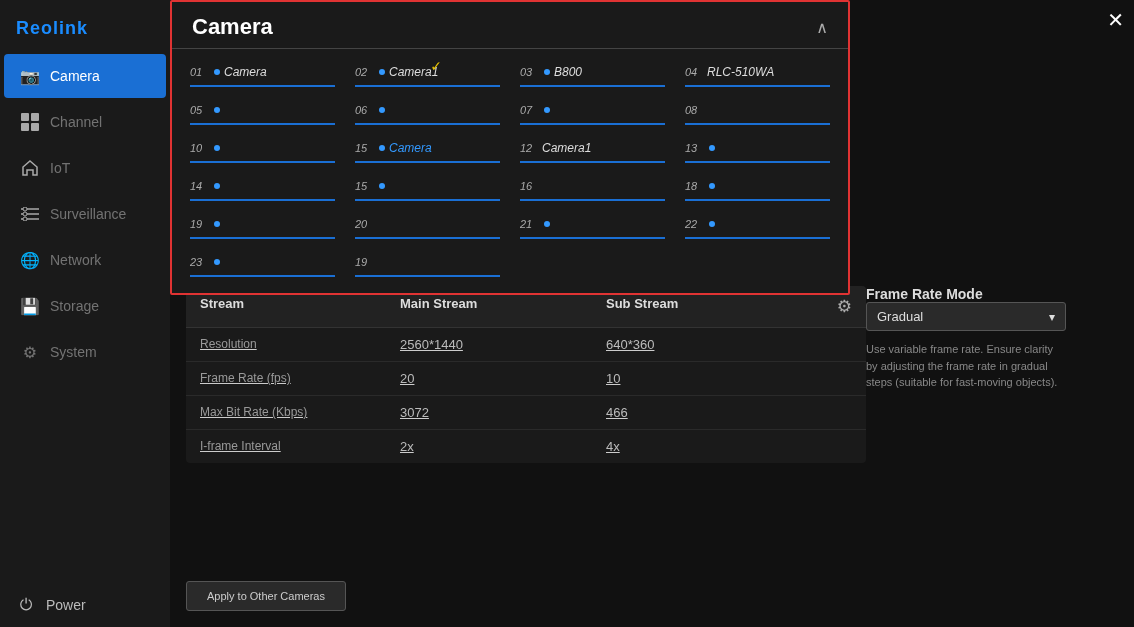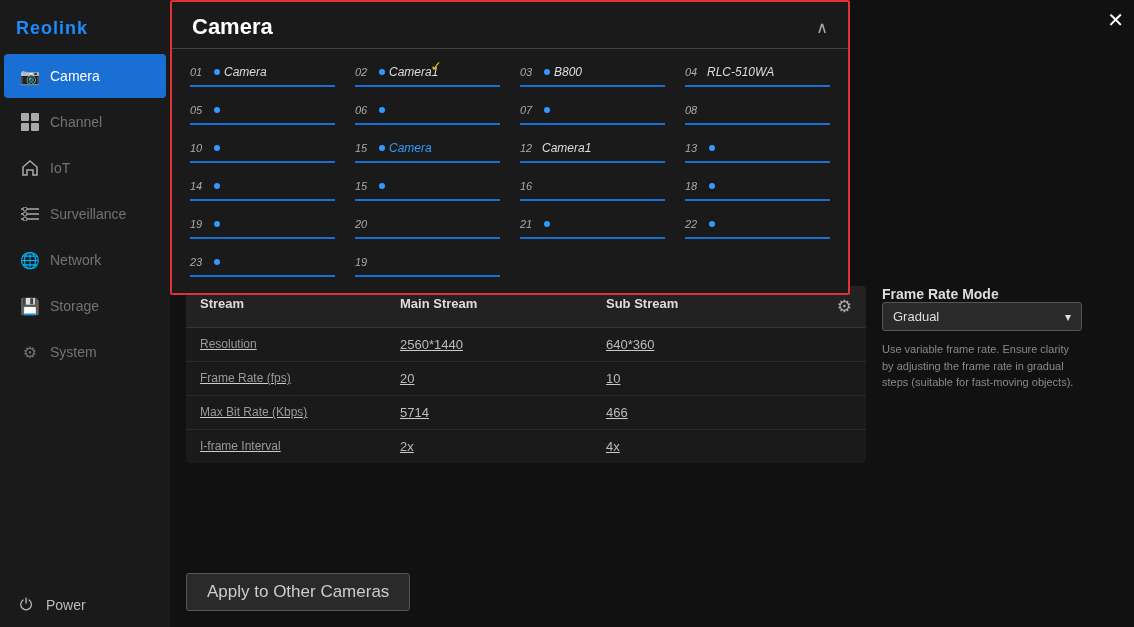--- a/index.html
+++ b/index.html
@@ -164,21 +164,20 @@
       padding: 0 16px;
     }
     .customize-text {
       color: #aaa;
       font-size: 12px;
       margin-bottom: 12px;
     }
 
     .stream-table-wrap {
       display: flex;
-      gap: 16px;
       align-items: flex-start;
     }
 
     .stream-table {
       flex: 1;
       max-width: 680px;
       background: #1a1a1a;
       border-radius: 4px;
       overflow: hidden;
     }
@@ -253,21 +252,21 @@
     .apply-btn {
       position: absolute;
       bottom: 16px;
       left: 16px;
     }
     .apply-button {
       background: #2a2a2a;
       color: #ccc;
       border: 1px solid #555;
       padding: 8px 20px;
-      font-size: 17px;
+      font-size: 11px;
       cursor: pointer;
       border-radius: 3px;
     }
 
     
     .yellow-check {
       position: absolute;
       right: 692px;
       top: 58px;
       color: #e6c200;
@@ -528,21 +527,21 @@
               <span></span>
             </div>
             <div class="stream-row">
               <span class="stream-label">Frame Rate (fps)</span>
               <span class="stream-value">20</span>
               <span class="stream-value">10</span>
               <span></span>
             </div>
             <div class="stream-row">
               <span class="stream-label">Max Bit Rate (Kbps)</span>
-              <span class="stream-value">5714</span>
+              <span class="stream-value">3072</span>
               <span class="stream-value">466</span>
               <span></span>
             </div>
             <div class="stream-row">
               <span class="stream-label">I-frame Interval</span>
               <span class="stream-value">2x</span>
               <span class="stream-value">4x</span>
               <span></span>
             </div>
           </div>

